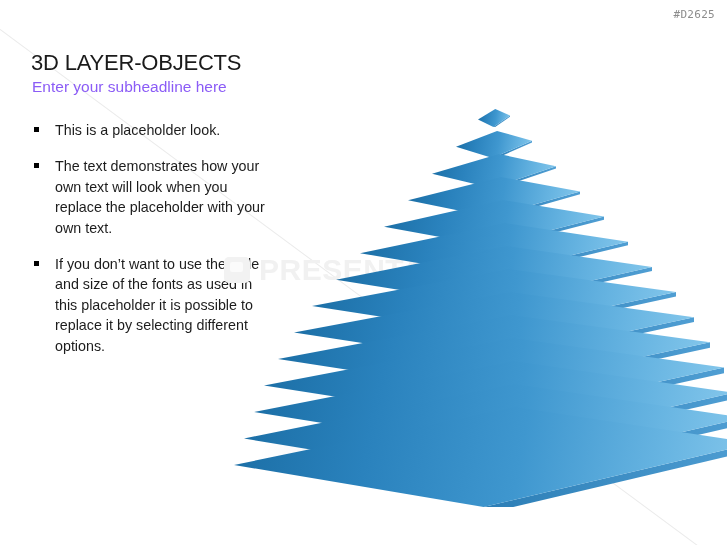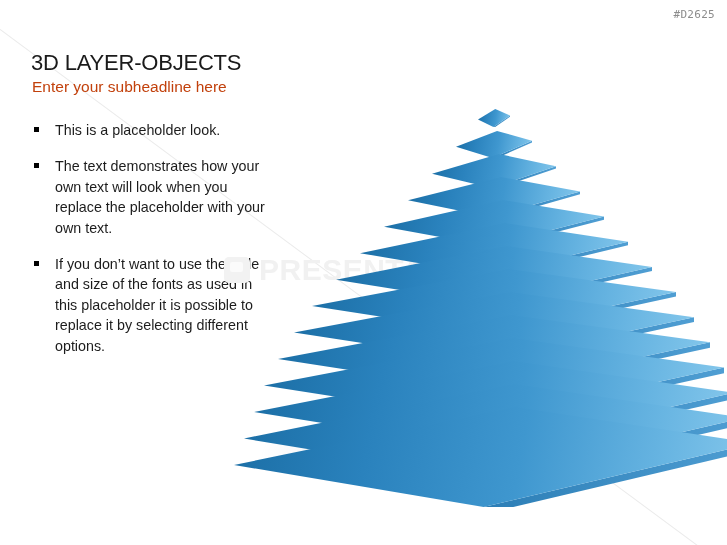--- a/index.html
+++ b/index.html
@@ -55,21 +55,21 @@
     color: #1a1a1a;
     white-space: nowrap;
   }
 
   .subheadline {
     position: absolute;
     left: 32px;
     top: 78px;
     font-size: 15.5px;
     font-weight: normal;
-    color: #c2410c;
+    color: #8b5cf6;
     white-space: nowrap;
   }
 
   
   .bullet-list {
     position: absolute;
     left: 33px;
     top: 120px;
     width: 245px;
     list-style: none;

